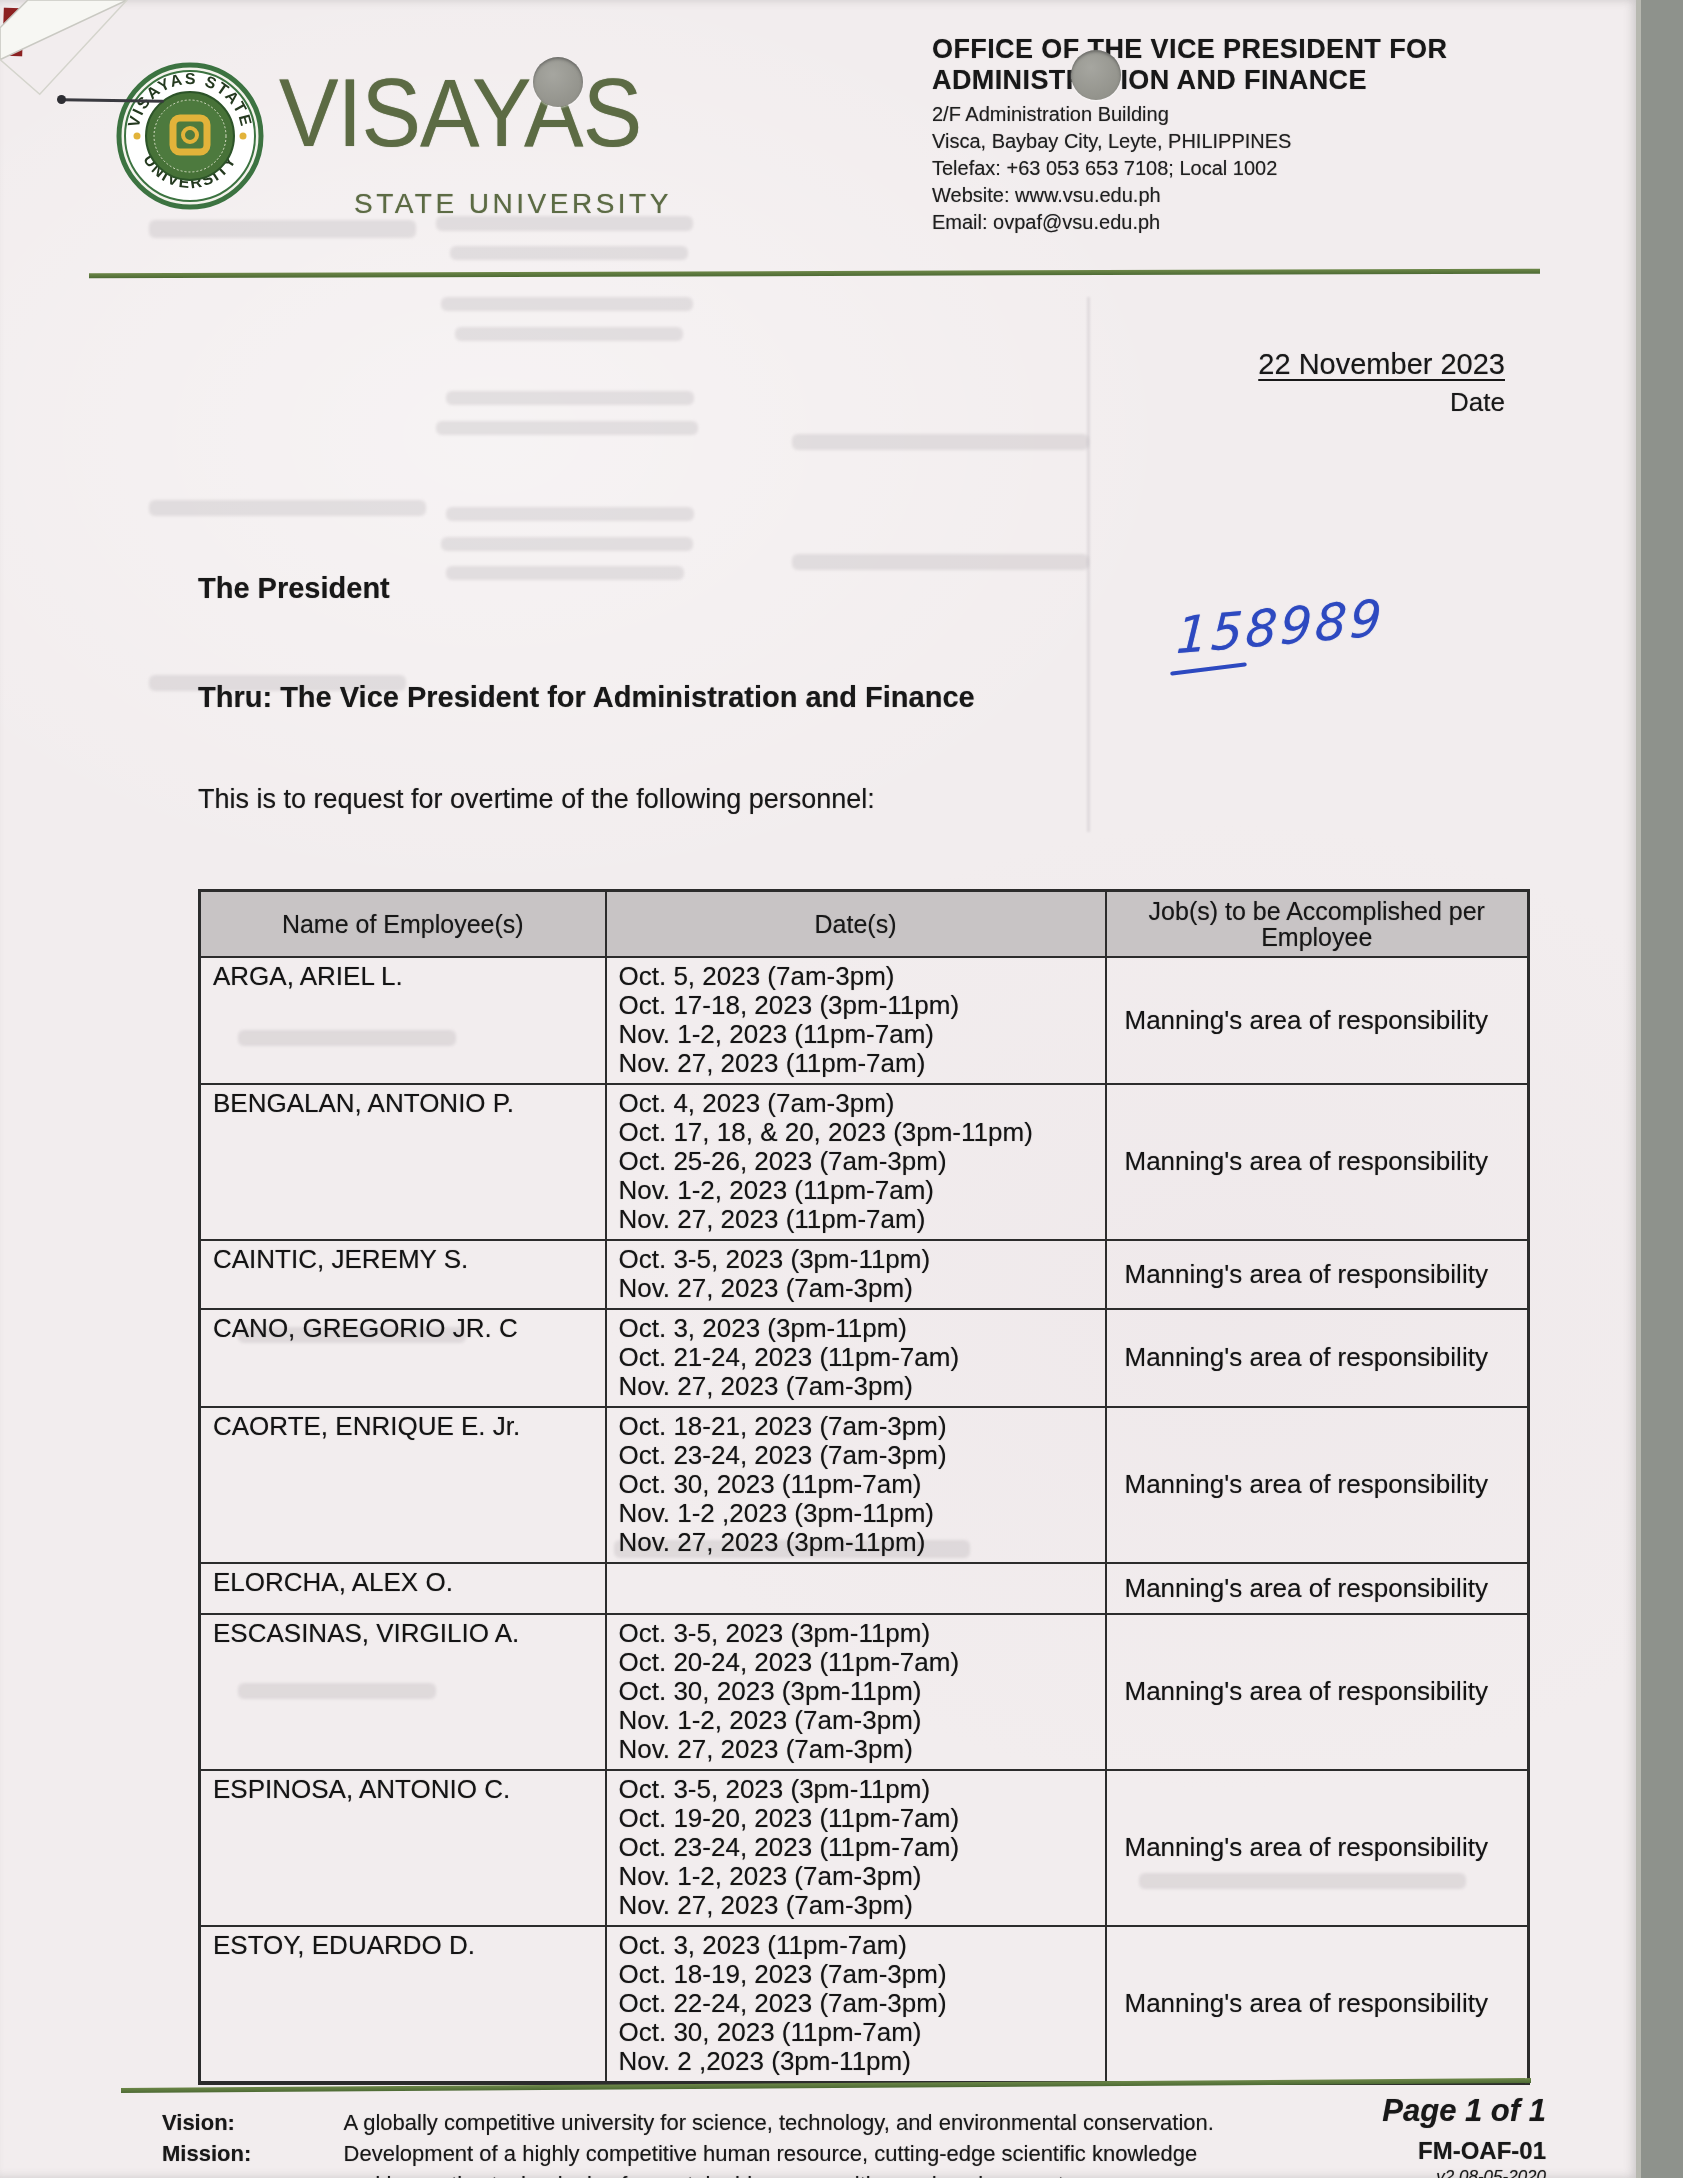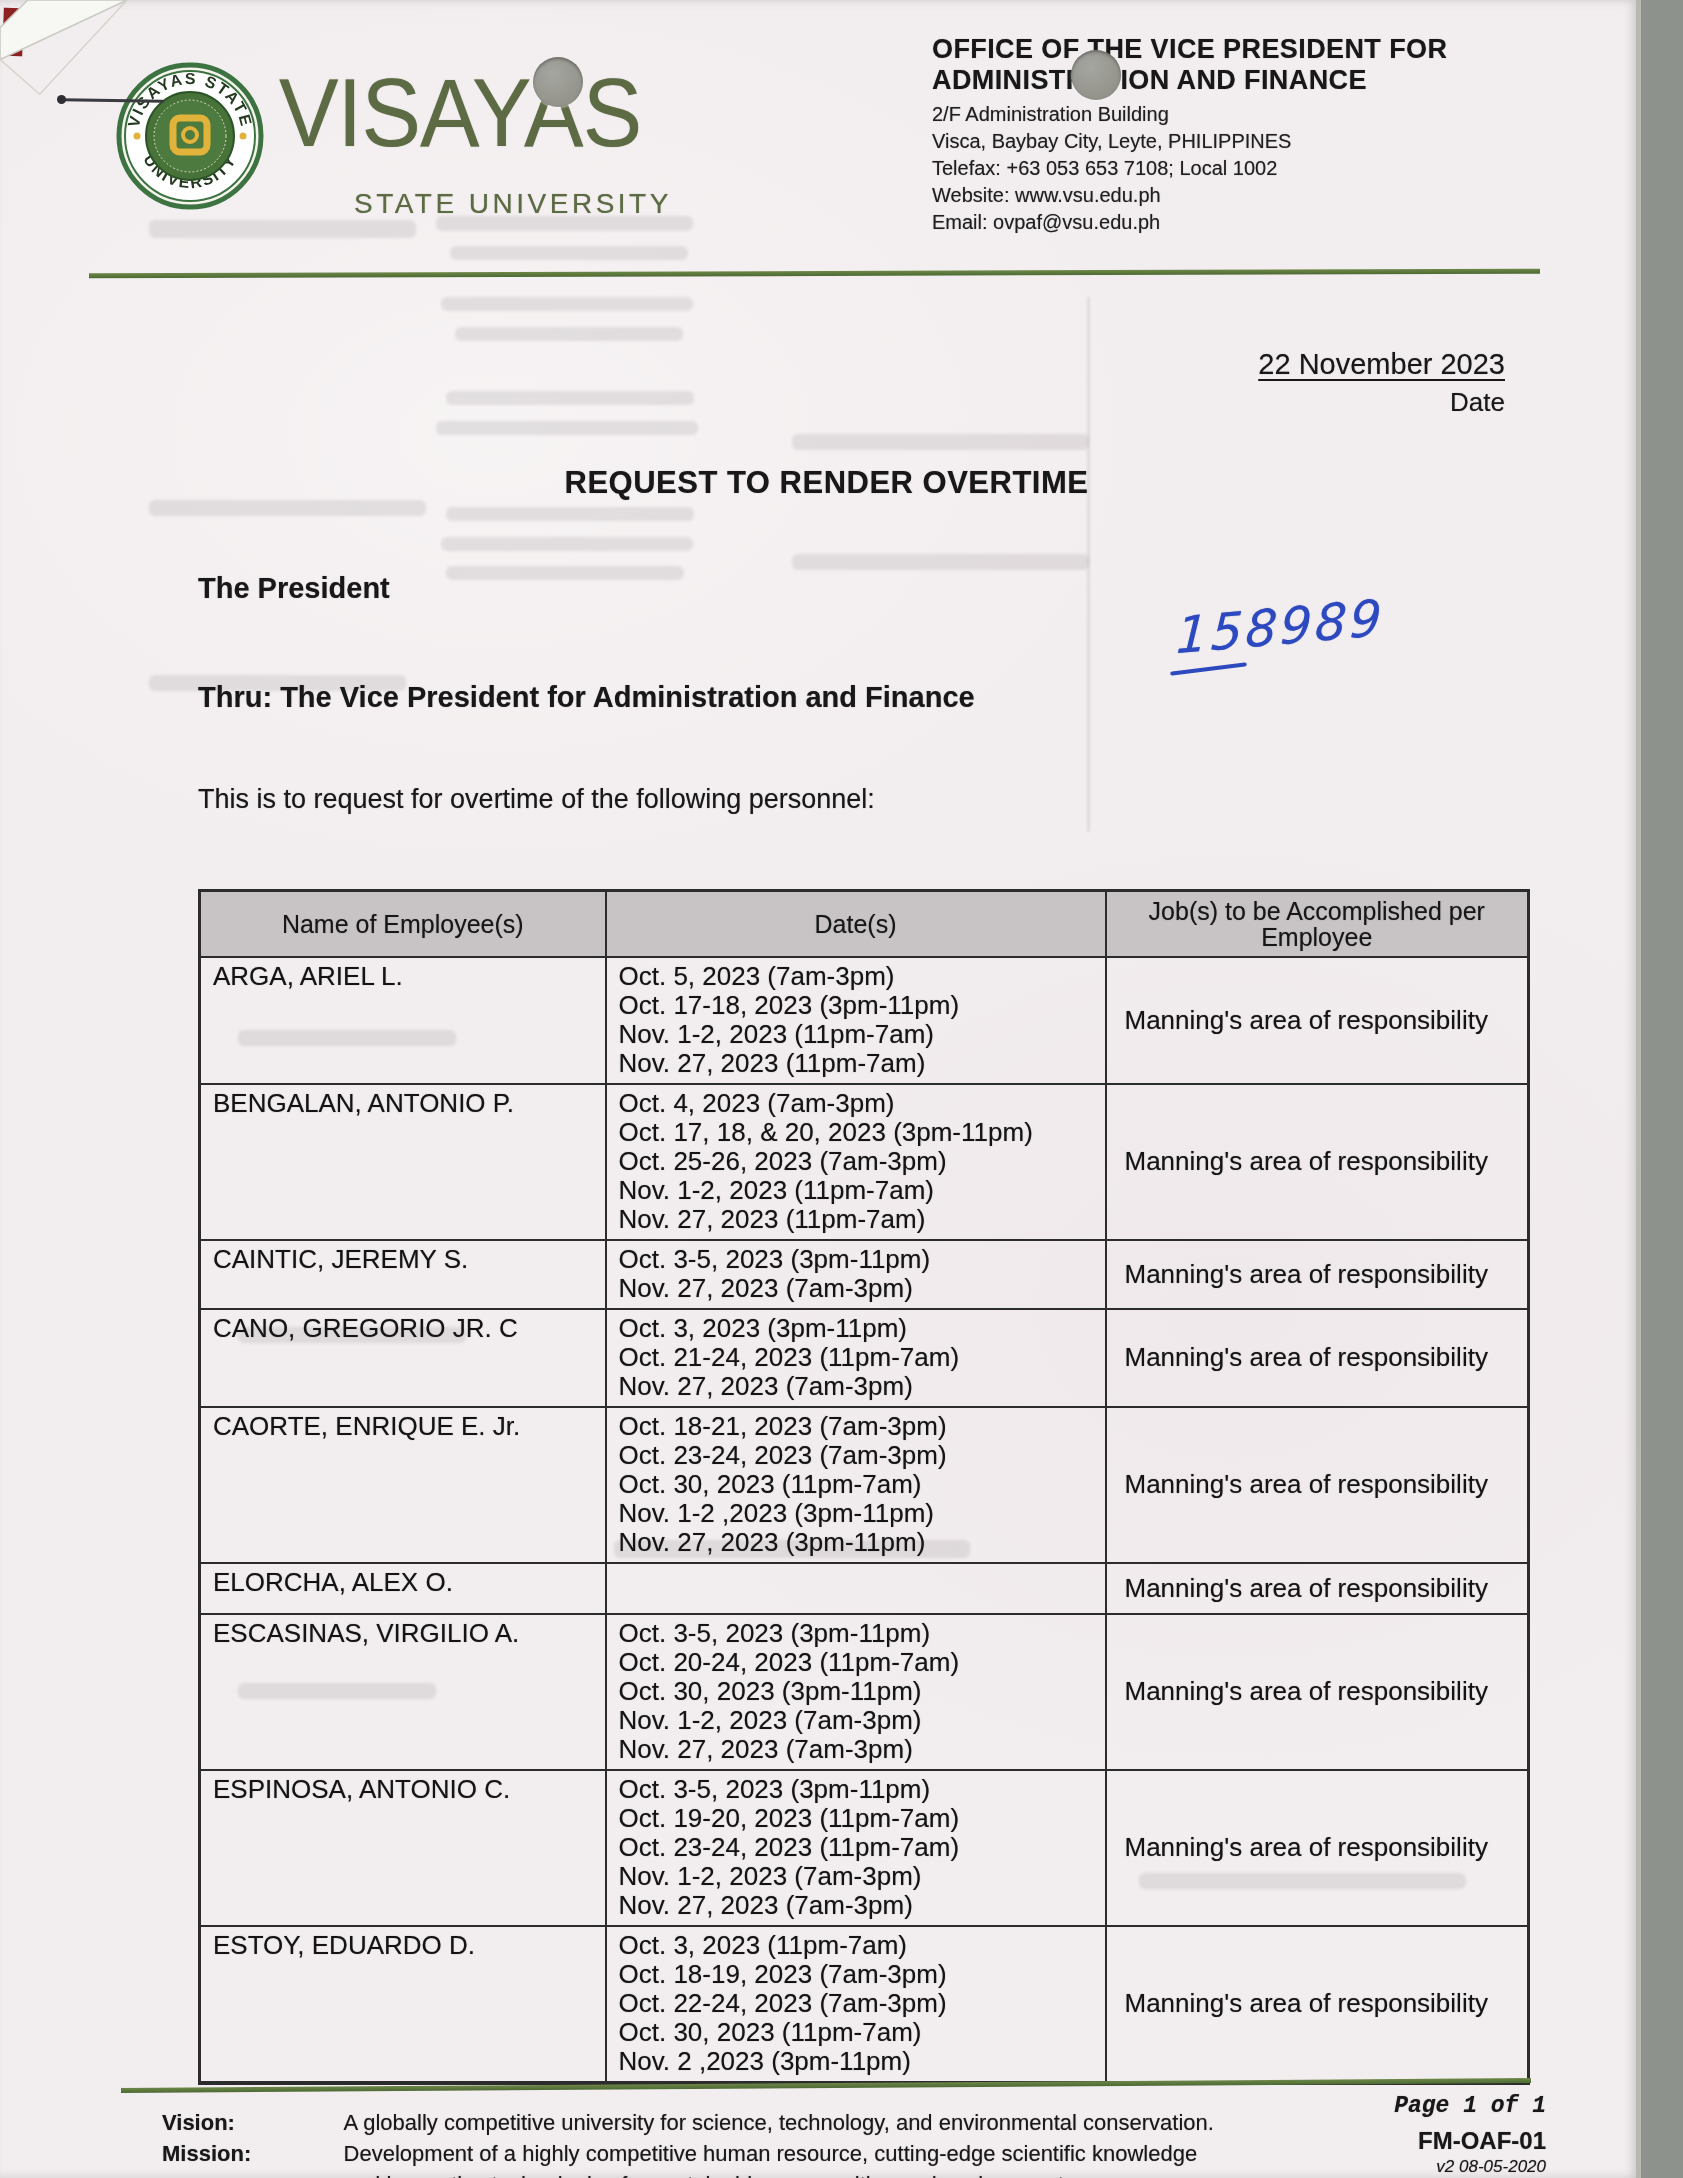--- a/index.html
+++ b/index.html
@@ -62,21 +62,21 @@
   .ot td.cell-dates{}
   .ot td.cell-job{vertical-align:middle;padding-left:18px;}
   .ot tr.min-row td{height:40px;}
 
   
   .footer-left{position:absolute;left:162px;top:2107px;width:1188px;font-size:22px;line-height:31px;}
   .footer-row{display:flex;}
   .footer-label{width:149px;font-weight:700;}
   .footer-text{width:1030px;margin-left:36px;}
   .footer-right{position:absolute;left:1148px;top:2093px;width:398px;text-align:right;}
-  .page-info{font-size:23px;font-style:italic;font-weight:700;font-family:Liberation Mono, monospace;}
+  .page-info{font-size:31px;font-style:italic;font-weight:700;}
   .form-code{font-size:24px;font-weight:700;margin-top:8px;}
   .form-version{font-size:17px;font-style:italic;margin-top:2px;}
 
   
   .hole{position:absolute;width:50px;height:50px;border-radius:50%;
     background:radial-gradient(circle at 40% 35%, #a6a6a0, #93938c 70%);
     box-shadow:inset 0 2px 3px rgba(60,60,60,.5), 0 1px 2px rgba(255,255,255,.6);}
   .hole-1{left:533px;top:57px;}
   .hole-2{left:1071px;top:50px;}
   .pin{position:absolute;left:61px;top:99px;width:103px;height:3px;background:#3a3a40;
@@ -152,21 +152,20 @@
     </div>
   </div>
 
   <div class="rule rule-top"></div>
 
   <div class="date-block">
     <div class="date-value scan-text">22 November 2023</div>
     <div class="date-label scan-text">Date</div>
   </div>
 
-  <div class="doc-title scan-text">REQUEST TO RENDER OVERTIME</div>
   <div class="addressee scan-text">The President</div>
   <div class="thru-line scan-text">Thru: The Vice President for Administration and Finance</div>
   <div class="intro-line scan-text">This is to request for overtime of the following personnel:</div>
 
   <div class="handwriting">158989</div>
   <div class="handwriting-underline"></div>
 
   <div class="ot-table-wrap">
     <table class="ot">
       <colgroup>

